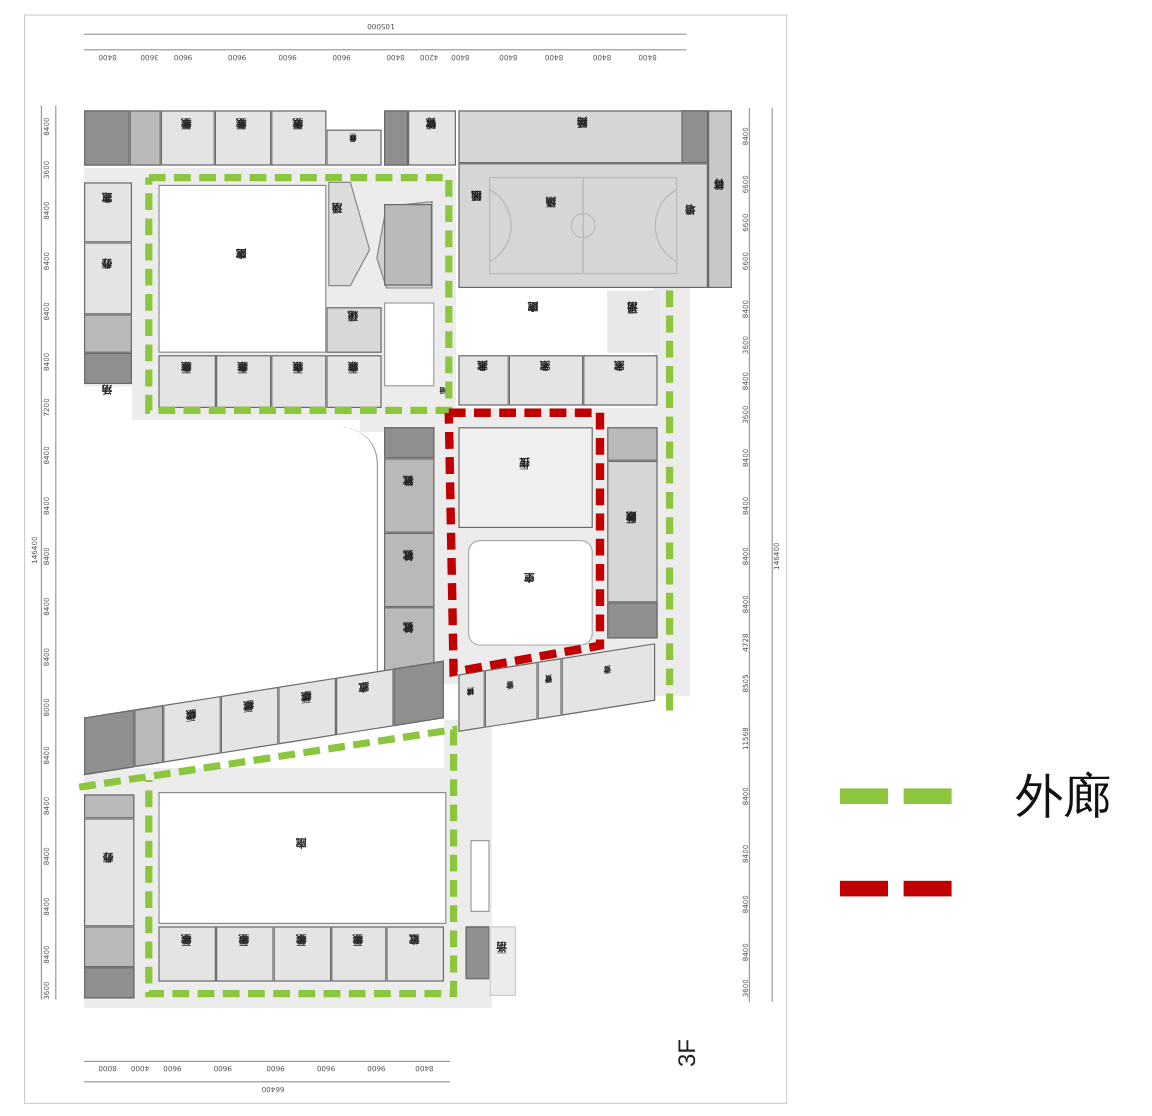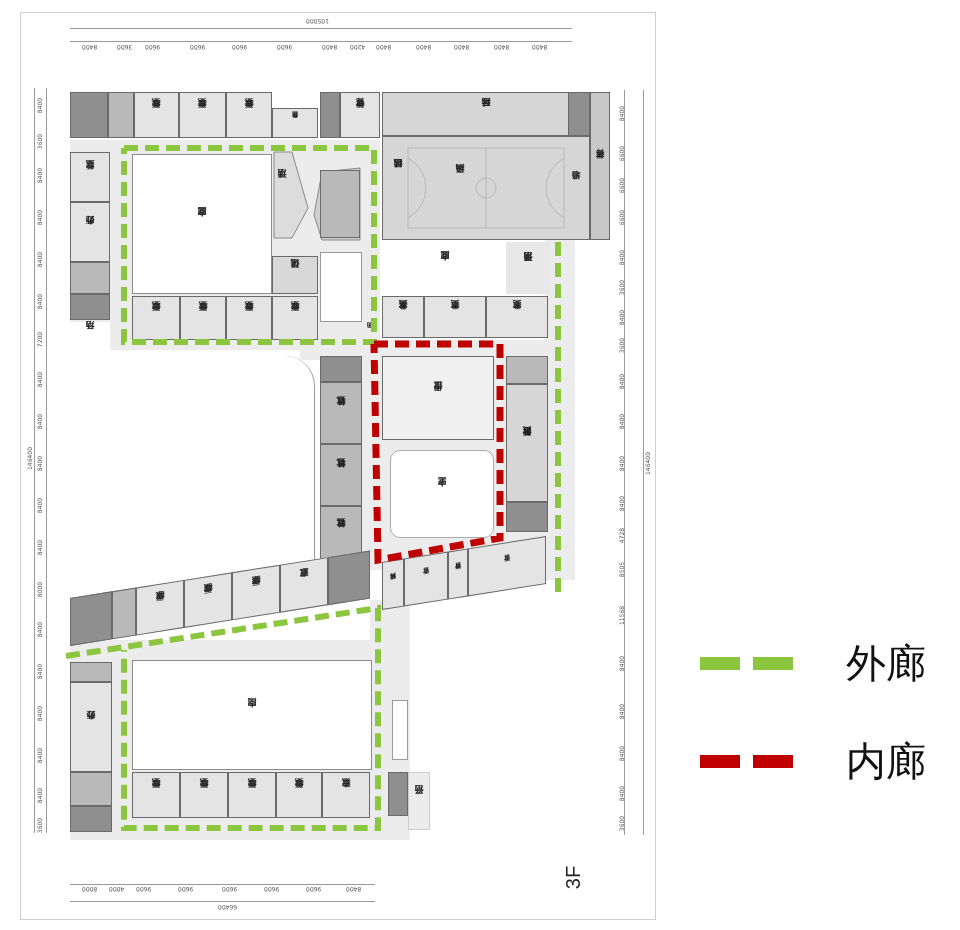--- a/index.html
+++ b/index.html
@@ -331,15 +331,14 @@
 
 <div>
   <div class="legend-row" style="left:700px;top:636px;justify-content:flex-end;">
     <div class="legend-dash" style="background:#8cc63f;"></div>
     <div class="legend-dash" style="background:#8cc63f;"></div>
     <span class="legend-text">外廊</span>
   </div>
   <div class="legend-row" style="left:700px;top:734px;">
     <div class="legend-dash" style="background:#c00000;"></div>
     <div class="legend-dash" style="background:#c00000;"></div>
-    <span class="legend-text">内廊</span>
   </div>
 </div>
 
 </body></html>

